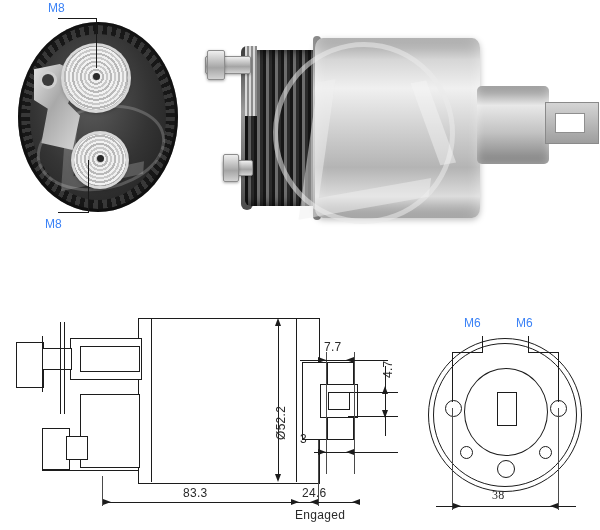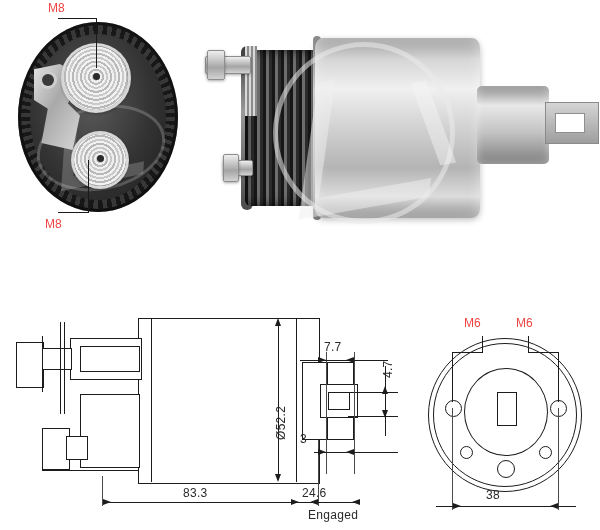--- a/index.html
+++ b/index.html
@@ -4,21 +4,21 @@
 <style>
   html,body{margin:0;padding:0;background:#ffffff;}
   body{width:600px;height:530px;position:relative;overflow:hidden;
        font-family:"Liberation Sans",sans-serif;color:#1a1a1a;}
   .stage{position:absolute;inset:0;}
   .view{position:absolute;}
 
   
   .dim{position:absolute;font-size:12px;letter-spacing:.3px;color:#2a2a2a;white-space:nowrap;}
   .dim.vert{transform:rotate(-90deg);transform-origin:left top;}
-  .lbl{position:absolute;font-size:12px;color:#ef4444;white-space:nowrap;}
+  .lbl{position:absolute;font-size:12px;color:#3b82f6;white-space:nowrap;}
 
   
   #endcap{left:18px;top:22px;width:160px;height:190px;}
   .cap-body{position:absolute;left:0;top:0;width:160px;height:190px;border-radius:50%;
     background:
       radial-gradient(ellipse 52% 50% at 50% 46%, #6e6e6e 0%, #4a4a4a 38%, #2d2d2d 68%, #1a1a1a 100%);
     box-shadow:inset 0 0 24px rgba(0,0,0,.85);
     overflow:hidden;}
   .cap-rim{position:absolute;left:3px;top:3px;right:3px;bottom:3px;border-radius:50%;
     background:repeating-conic-gradient(from 0deg at 50% 50%,
@@ -208,21 +208,21 @@
 
     <div class="ln h" style="left:22px;top:152px;width:84px;"></div>
     <div class="arrow r" style="left:26px;top:148.5px;"></div>
     <div class="arrow l" style="left:54px;top:148.5px;"></div>
     <span class="dim" style="left:8px;top:132px;">3</span>
 
     <div class="ln h" style="left:-2px;top:202px;width:70px;"></div>
     <div class="arrow r" style="left:-1px;top:198.5px;"></div>
     <div class="arrow l" style="left:60px;top:198.5px;"></div>
     <span class="dim" style="left:10px;top:186px;">24.6</span>
-    <span class="dim" style="left:16px;top:208px;">Engaged</span>
+    <span class="dim" style="left:3px;top:208px;">Engaged</span>
   </div>
 
   <div class="view" id="flange">
     <div class="circ" style="left:10px;top:42px;width:152px;height:152px;"></div>
     <div class="circ" style="left:15px;top:47px;width:142px;height:142px;"></div>
     <div class="circ" style="left:46px;top:72px;width:82px;height:86px;"></div>
     <div class="slot" style="left:79px;top:96px;width:18px;height:32px;"></div>
 
     <div class="stud" style="left:27px;top:104px;width:15px;height:15px;"></div>
     <div class="stud" style="left:132px;top:104px;width:15px;height:15px;"></div>
@@ -238,16 +238,16 @@
     <div class="leader v" style="left:140px;top:56px;height:50px;background:#1c1c1c;"></div>
     <div class="leader h" style="left:110px;top:56px;width:30px;background:#1c1c1c;"></div>
     <div class="leader v" style="left:110px;top:40px;height:17px;background:#1c1c1c;"></div>
     <span class="lbl" style="left:98px;top:20px;">M6</span>
 
     <div class="ln v thin" style="left:34px;top:112px;height:102px;"></div>
     <div class="ln v thin" style="left:140px;top:112px;height:102px;"></div>
     <div class="ln h" style="left:18px;top:210px;width:140px;"></div>
     <div class="arrow r" style="left:35px;top:206.5px;"></div>
     <div class="arrow l" style="left:132px;top:206.5px;"></div>
-    <span class="dim" style="left:68px;top:192px;">38</span>
+    <span class="dim" style="left:74px;top:192px;font-family:Liberation Serif, serif;">38</span>
   </div>
 
 </div>
 
 </body></html>

